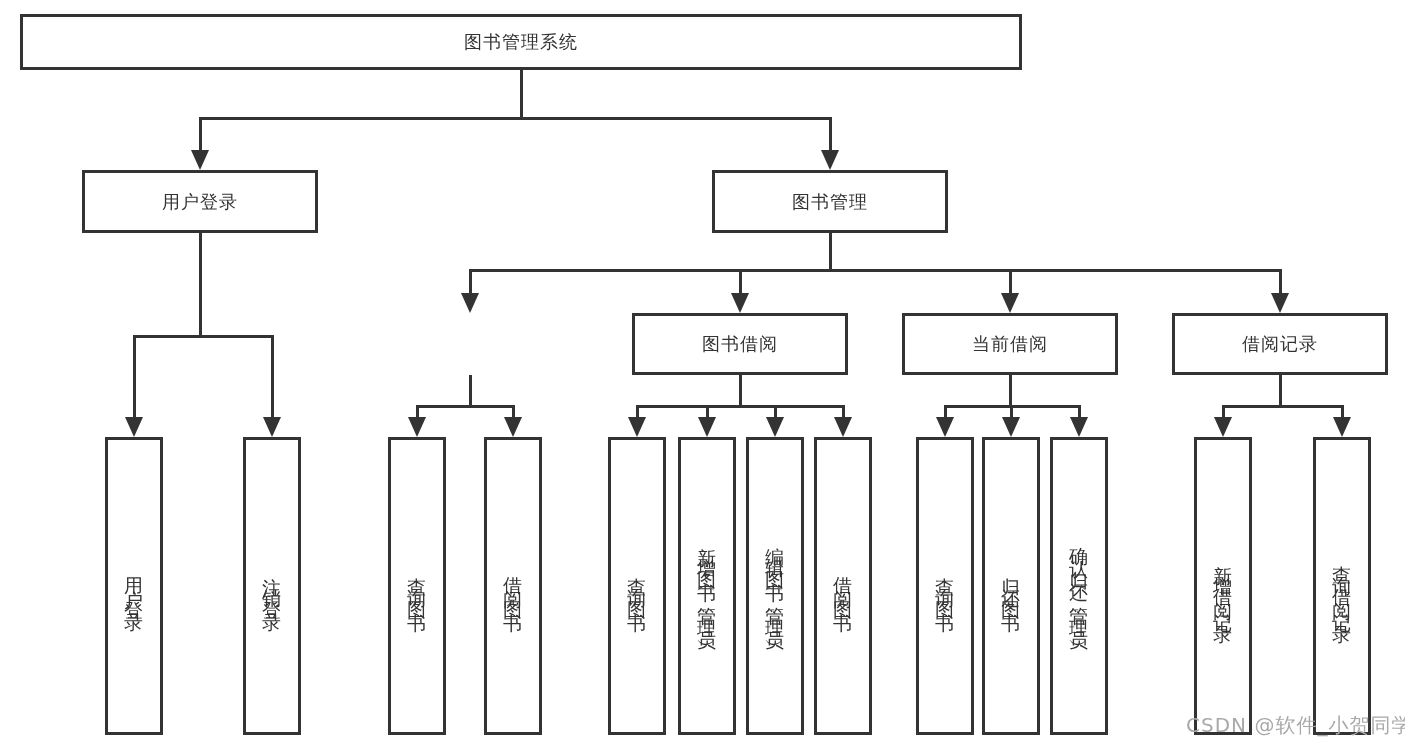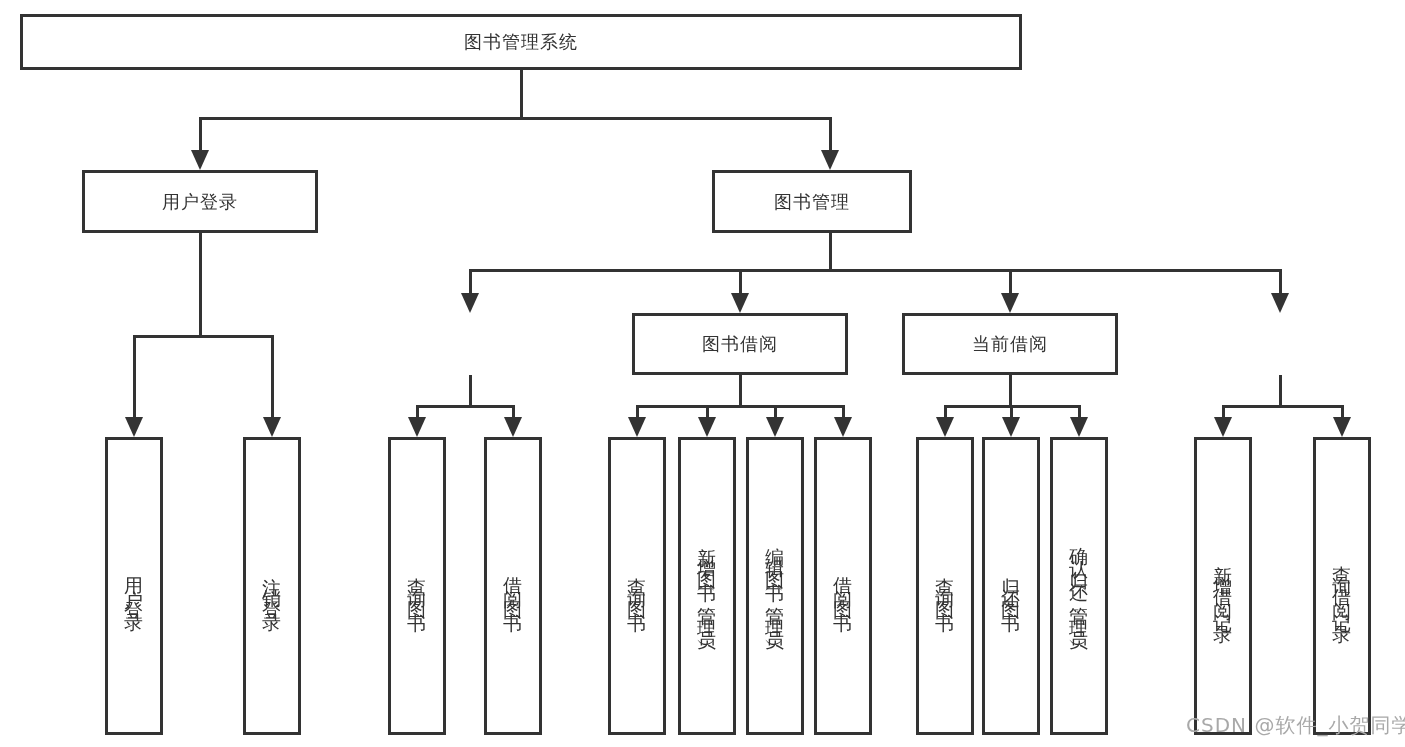--- a/index.html
+++ b/index.html
@@ -96,24 +96,25 @@
   <div class="vline" style="left:1278.5px;top:375px;height:31px"></div>
   <div class="hline" style="left:1221.5px;top:404.5px;width:122px"></div>
   <div class="vline" style="left:1221.5px;top:406px;height:13px"></div>
   <div class="arr" style="left:1214px;top:417px"></div>
   <div class="vline" style="left:1340.5px;top:406px;height:13px"></div>
   <div class="arr" style="left:1333px;top:417px"></div>
 
   <div class="box" style="left:20px;top:14px;width:1002px;height:56px">图书管理系统</div>
 
   <div class="box" style="left:82px;top:170px;width:236px;height:63px">用户登录</div>
-  <div class="box" style="left:712px;top:170px;width:200px;height:63px">图书管理</div>
+  <div class="box" style="left:712px;top:170px;width:236px;height:63px">图书管理</div>
 
   <div class="box" style="left:632px;top:313px;width:216px;height:62px">图书借阅</div>
   <div class="box" style="left:902px;top:313px;width:216px;height:62px">当前借阅</div>
+  <div class="box" style="left:1172px;top:313px;width:216px;height:62px">借阅记录</div>
 
   <div class="box v" style="left:105px;top:437px;width:58px;height:298px">用户登录</div>
   <div class="box v" style="left:243px;top:437px;width:58px;height:298px">注销登录</div>
 
   <div class="box v" style="left:388px;top:437px;width:58px;height:298px">查询图书</div>
   <div class="box v" style="left:484px;top:437px;width:58px;height:298px">借阅图书</div>
 
   <div class="box v" style="left:608px;top:437px;width:58px;height:298px">查询图书</div>
   <div class="box v" style="left:678px;top:437px;width:58px;height:298px">新增图书（管理员）</div>
   <div class="box v" style="left:746px;top:437px;width:58px;height:298px">编辑图书（管理员）</div>

